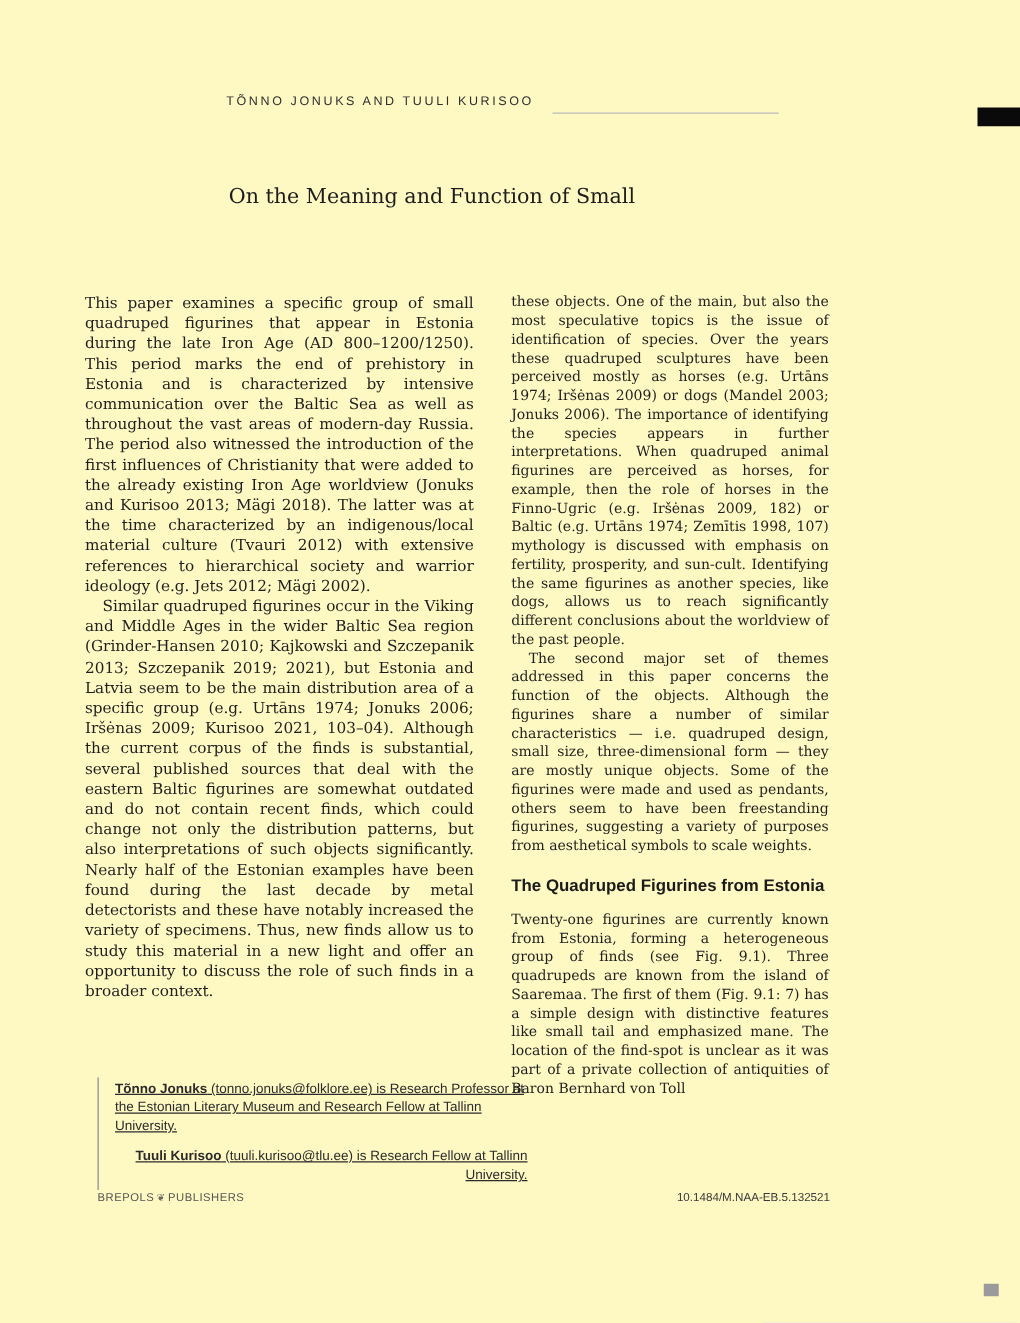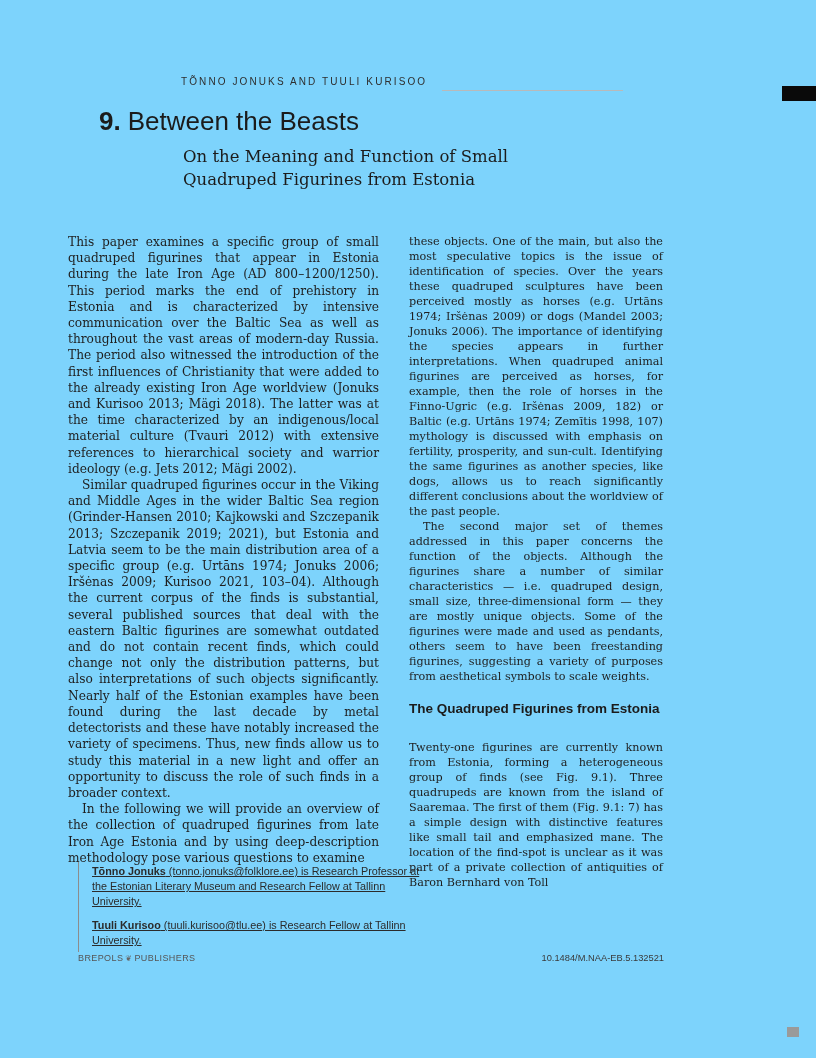--- a/index.html
+++ b/index.html
@@ -1,18 +1,18 @@
 <!DOCTYPE html>
 <html><head>
 <meta charset="utf-8">
 <style>
   html,body { margin:0; padding:0; background:#e8e8e8; }
   .page {
     position:relative; width:816px; height:1058px; margin:0 auto;
-    background:#7dd3fc; overflow:hidden;
+    background:#fef9c3; overflow:hidden;
     font-family:"DejaVu Serif", serif; color:#1e1e1e;
   }
 
   
   .running-header {
     position:absolute; left:181px; top:76px;
     font-family:"Liberation Sans", sans-serif;
     font-size:10px; letter-spacing:2.1px; color:#2e2e2e;
   }
   .header-rule {
@@ -35,32 +35,32 @@
 
   
   .col { position:absolute; top:234px; text-align:justify; }
   .col p { margin:0; }
   .col p.indent { text-indent:14px; }
   .col-left  { left:68px;  width:311px; font-size:12.2px; line-height:16.2px; }
   .col-right { left:409px; width:254px; font-size:11.2px; line-height:15px; }
   .section-heading {
     font-family:"Liberation Sans", sans-serif; font-weight:700;
     font-size:13.5px; line-height:18px; color:#1b1b1b;
-    margin:16px 0 22px 0; text-align:left;
+    margin:16px 0 10px 0; text-align:left;
   }
 
   
   .author-notes {
     position:absolute; left:78px; top:862px; width:330px;
     border-left:1px solid #8c8c8c; padding:2px 0 4px 13px;
     font-family:"Liberation Sans", sans-serif;
     font-size:10.8px; line-height:15px; color:#2b2b2b;
   }
   .author-notes p { margin:0 0 9px 0;text-decoration:underline; }
-  .author-notes p:last-child { margin-bottom:0; }
+  .author-notes p:last-child { margin-bottom:0;text-align:right; }
   .author-notes b { font-weight:700; }
 
   
   .imprint {
     position:absolute; left:78px; top:940px; width:600px;
     font-family:"Liberation Sans", sans-serif;
     font-size:9.3px; color:#3a3a3a;
   }
   .imprint-line1 { white-space:nowrap; }
   .imprint-line1 .work-title { font-style:italic; }
@@ -77,33 +77,28 @@
   .corner-mark { position:absolute; right:17px; top:1027px; width:12px; height:10px; background:#9a9a9a; }
 </style>
 </head>
 <body>
 
 <div class="page">
 
   <div class="running-header">TÕNNO JONUKS AND TUULI KURISOO</div>
   <div class="header-rule"></div>
 
-  <div class="title">
-    <span class="chap-num">9.</span><span>Between the Beasts</span>
-  </div>
 
   <div class="subtitle">
     <div>On the Meaning and Function of Small</div>
-    <div>Quadruped Figurines from Estonia</div>
   </div>
 
   <div class="col col-left">
     <p>This paper examines a specific group of small quadruped figurines that appear in Estonia during the late Iron Age (AD 800–1200/1250). This period marks the end of prehistory in Estonia and is characterized by intensive communication over the Baltic Sea as well as throughout the vast areas of modern-day Russia. The period also witnessed the introduction of the first influences of Christianity that were added to the already existing Iron Age worldview (Jonuks and Kurisoo 2013; Mägi 2018). The latter was at the time characterized by an indigenous/local material culture (Tvauri 2012) with extensive references to hierarchical society and warrior ideology (e.g. Jets 2012; Mägi 2002).</p>
     <p class="indent">Similar quadruped figurines occur in the Viking and Middle Ages in the wider Baltic Sea region (Grinder-Hansen 2010; Kajkowski and Szczepanik 2013; Szczepanik 2019; 2021), but Estonia and Latvia seem to be the main distribution area of a specific group (e.g. Urtāns 1974; Jonuks 2006; Iršėnas 2009; Kurisoo 2021, 103–04). Although the current corpus of the finds is substantial, several published sources that deal with the eastern Baltic figurines are somewhat outdated and do not contain recent finds, which could change not only the distribution patterns, but also interpretations of such objects significantly. Nearly half of the Estonian examples have been found during the last decade by metal detectorists and these have notably increased the variety of specimens. Thus, new finds allow us to study this material in a new light and offer an opportunity to discuss the role of such finds in a broader context.</p>
-    <p class="indent">In the following we will provide an overview of the collection of quadruped figurines from late Iron Age Estonia and by using deep-description methodology pose various questions to examine</p>
   </div>
 
   <div class="col col-right">
     <p>these objects. One of the main, but also the most speculative topics is the issue of identification of species. Over the years these quadruped sculptures have been perceived mostly as horses (e.g. Urtāns 1974; Iršėnas 2009) or dogs (Mandel 2003; Jonuks 2006). The importance of identifying the species appears in further interpretations. When quadruped animal figurines are perceived as horses, for example, then the role of horses in the Finno-Ugric (e.g. Iršėnas 2009, 182) or Baltic (e.g. Urtāns 1974; Zemītis 1998, 107) mythology is discussed with emphasis on fertility, prosperity, and sun-cult. Identifying the same figurines as another species, like dogs, allows us to reach significantly different conclusions about the worldview of the past people.</p>
     <p class="indent">The second major set of themes addressed in this paper concerns the function of the objects. Although the figurines share a number of similar characteristics — i.e. quadruped design, small size, three-dimensional form — they are mostly unique objects. Some of the figurines were made and used as pendants, others seem to have been freestanding figurines, suggesting a variety of purposes from aesthetical symbols to scale weights.</p>
     <h2 class="section-heading">The Quadruped Figurines from Estonia</h2>
     <p>Twenty-one figurines are currently known from Estonia, forming a heterogeneous group of finds (see Fig. 9.1). Three quadrupeds are known from the island of Saaremaa. The first of them (Fig. 9.1: 7) has a simple design with distinctive features like small tail and emphasized mane. The location of the find-spot is unclear as it was part of a private collection of antiquities of Baron Bernhard von Toll</p>
   </div>
 
   <div class="author-notes">

